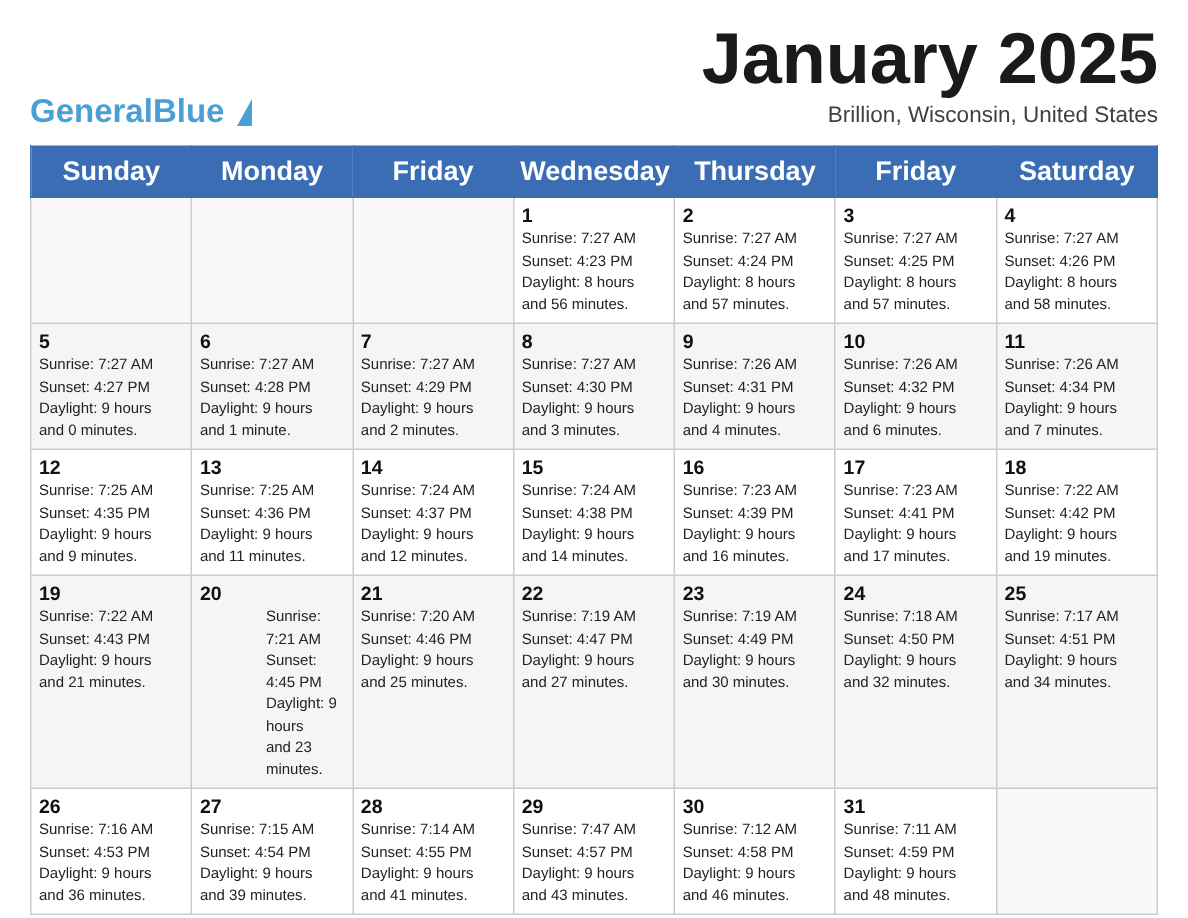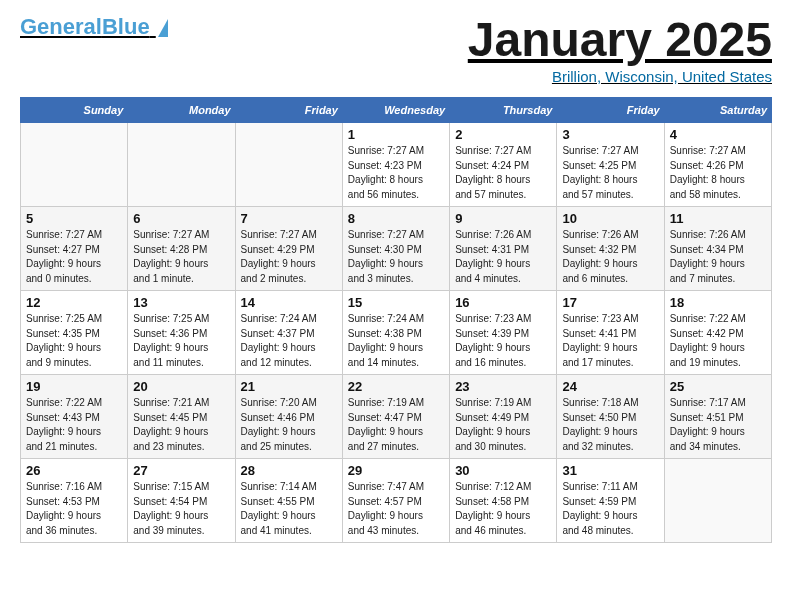--- a/index.html
+++ b/index.html
@@ -6,23 +6,22 @@
     body {
       font-family: Arial, sans-serif;
       background: #fff;
       width: 792px;
       min-height: 612px;
       padding: 16px 20px;
     }
     .header {
       display: flex;
       justify-content: space-between;
-      align-items: flex-start;
+      align-items: flex-end;
       margin-bottom: 12px;
-      text-decoration: underline;
     }
     .logo {
       display: flex;
       flex-direction: column;
       align-items: flex-start;
     }
     .logo-text {
       font-size: 22px;
       font-weight: bold;
       color: #1a3a5c;
@@ -35,37 +34,36 @@
       text-align: right;
     }
     .month-title {
       font-size: 48px;
       font-weight: bold;
       color: #1a1a1a;
       line-height: 1;
     }
     .location {
       font-size: 15px;
-      color: #0369a1;
+      color: #404040;
       margin-top: 4px;
     }
     table {
       width: 100%;
       border-collapse: collapse;
       table-layout: fixed;
     }
     thead tr th {
       background-color: #3b6db5;
       color: #fff;
-      font-size: 11px;
+      font-size: 18px;
       font-weight: bold;
       padding: 6px 4px;
-      text-align: right;
+      text-align: center;
       border: 1px solid #3b6db5;
-      font-style: italic;
     }
     tbody tr td {
       border: 1px solid #ccc;
       vertical-align: top;
       padding: 4px 5px;
       font-size: 10.5px;
       color: #222;
       height: 80px;
       background: #fff;
     }
@@ -255,21 +253,21 @@
       <tr>
         <td>
           <span class="day-num">19</span>
           <div class="day-info" style="white-space: pre-line;">Sunrise: 7:22 AM
 Sunset: 4:43 PM
 Daylight: 9 hours
 and 21 minutes.</div>
         </td>
         <td>
           <span class="day-num">20</span>
-          <div class="day-info" style="white-space: pre-line;">Sunrise: 7:21 AM
+          <div class="day-info" style="white-space: pre-line; margin-left: 44px;">Sunrise: 7:21 AM
 Sunset: 4:45 PM
 Daylight: 9 hours
 and 23 minutes.</div>
         </td>
         <td>
           <span class="day-num">21</span>
           <div class="day-info" style="white-space: pre-line;">Sunrise: 7:20 AM
 Sunset: 4:46 PM
 Daylight: 9 hours
 and 25 minutes.</div>

